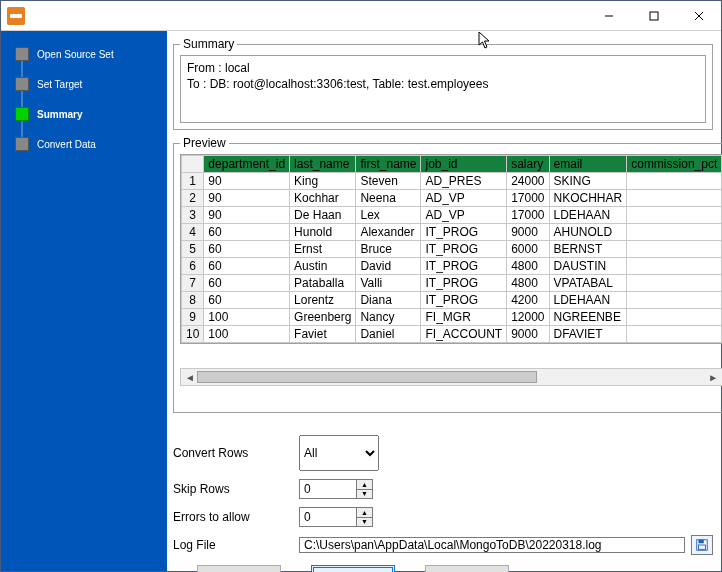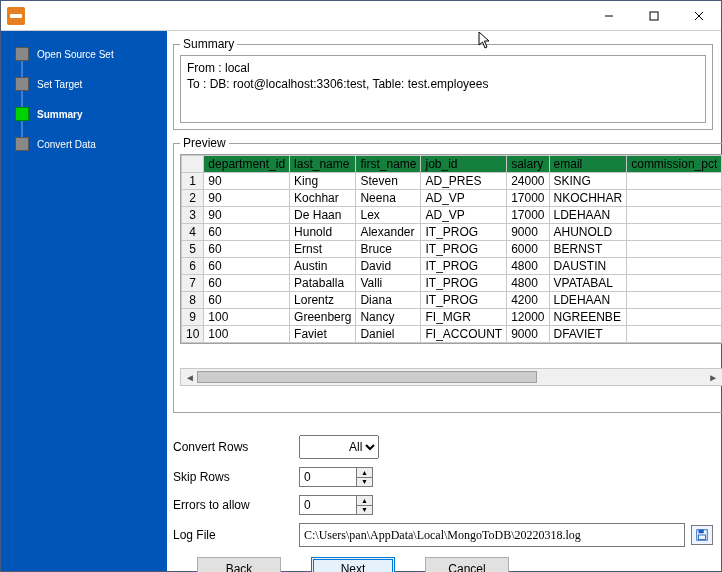--- a/index.html
+++ b/index.html
@@ -27,28 +27,28 @@
   th, td { border:1px solid #c8c8c8; padding:1px 4px; text-align:left; height:17px; white-space:nowrap; overflow:hidden; }
   th { background:#15803d; font-weight:normal; }
   th.rownum, td.rownum { width:22px; text-align:center; background:#f0f0f0; }
   col.c0{width:22px;} col.c1{width:90px;} col.c2{width:65px;} col.c3{width:65px;} col.c4{width:85px;} col.c5{width:48px;} col.c6{width:78px;} col.c7{width:92px;}
   .hscroll { height:18px; margin-top:24px; background:#f0f0f0; border:1px solid #c8c8c8; position:relative; display:flex; align-items:center; justify-content:space-between; padding:0 2px; }
   .hscroll .arrow { width:14px; text-align:center; color:#555; font-size:10px; }
   .hscroll .thumb { position:absolute; left:16px; top:2px; height:12px; width:340px; background:#cdcdcd; border:1px solid #a0a0a0; }
   .form-grid { display:grid; grid-template-columns:120px 1fr; row-gap:8px; column-gap:6px; align-items:center; margin-top:16px; }
   .form-grid label { font-size:12px; }
   select, input[type=text] { font-family:inherit; font-size:12px; }
-  select.small { width:80px; height:24px;padding-left:45px; }
+  select.small { width:80px; height:36px; }
   .spinner { display:inline-flex; border:1px solid #7a7a7a; height:20px; }
   .spinner input { width:56px; border:none; padding:0 4px; font-size:12px; outline:none; }
   .spin-btns { display:flex; flex-direction:column; width:16px; border-left:1px solid #7a7a7a; }
   .spin-btns div { flex:1; font-size:7px; display:flex; align-items:center; justify-content:center; background:#efefef; }
   .spin-btns div:first-child { border-bottom:1px solid #7a7a7a; }
   .logrow { display:flex; align-items:center; gap:6px; }
-  .logrow input { flex:1; height:24px; border:1px solid #7a7a7a; padding:0 4px;font-family:Liberation Serif, serif; }
+  .logrow input { flex:1; height:16px; border:1px solid #7a7a7a; padding:0 4px; }
   .icon-btn { width:22px; height:20px; border:1px solid #7a7a7a; background:#eef4ff; display:flex; align-items:center; justify-content:center; }
   .icon-btn svg { width:14px; height:14px; }
   .button-row { display:flex; gap:30px; padding:10px 0 8px 24px; }
   .btn { width:84px; height:24px; border:1px solid #adadad; background:#e1e1e1; font-size:12px; display:flex; align-items:center; justify-content:center; }
   .btn.primary { border:1px solid #0078d7; outline:1px solid #0078d7; outline-offset:-3px; background:#e5f1fb; }
   .cursor { position:absolute; left:477px; top:30px; pointer-events:none; }
 </style>
 </head>
 <body>
 

